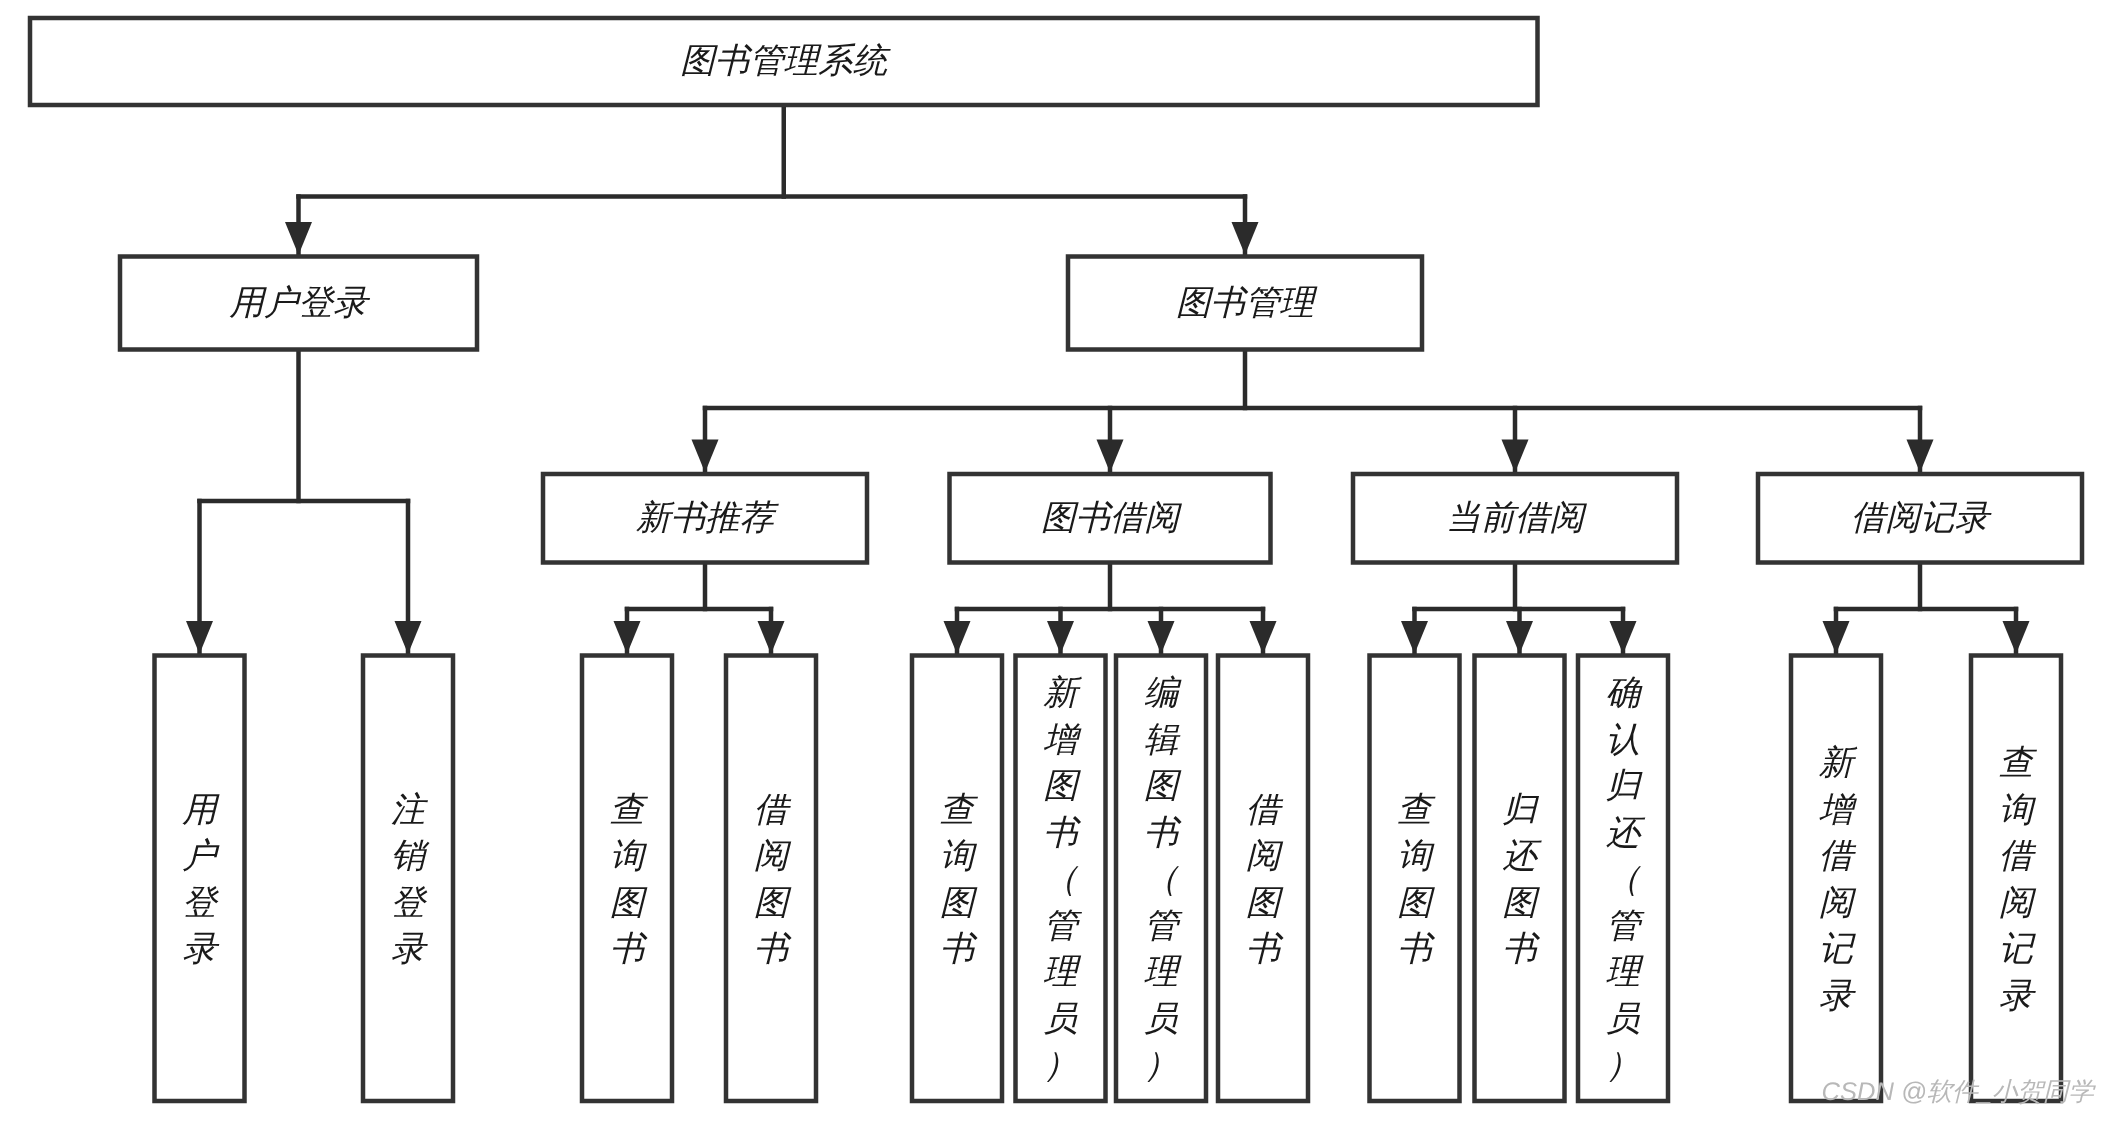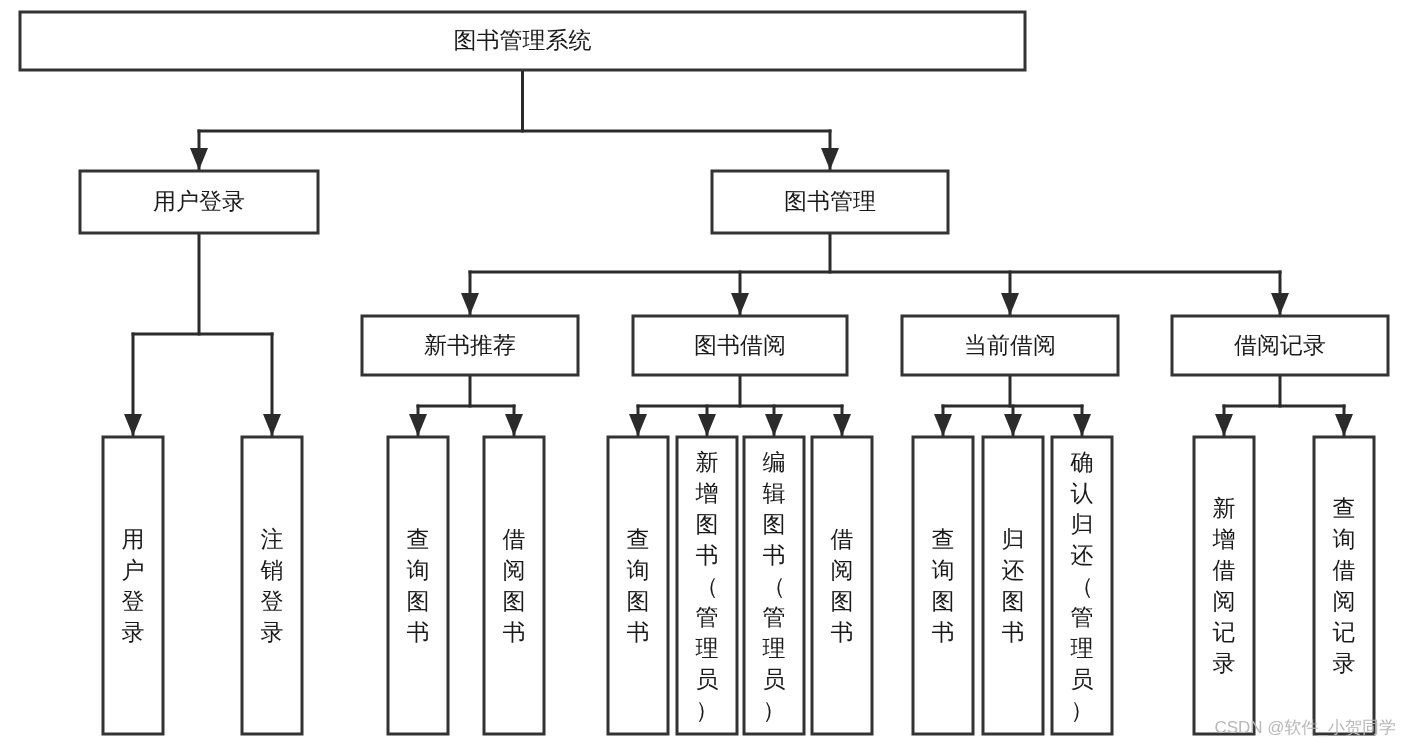--- a/index.html
+++ b/index.html
@@ -13,20 +13,21 @@
     font-family: "Liberation Sans", "DejaVu Sans", sans-serif;
     overflow: hidden;
     position: relative;
   }
   #diagram-root {
     position: absolute;
     left: 0;
     top: 0;
     width: 1405px;
     height: 747px;
+    font-style: italic;
   }
   svg.flowchart {
     display: block;
     width: 1405px;
     height: 747px;
     background: #ffffff;
   }
   .node-box {
     fill: #ffffff;
     stroke: #333333;

